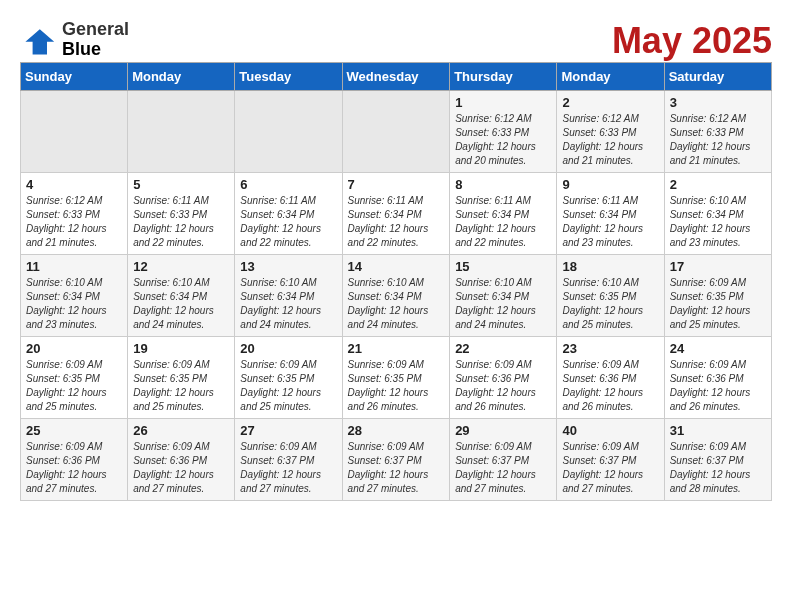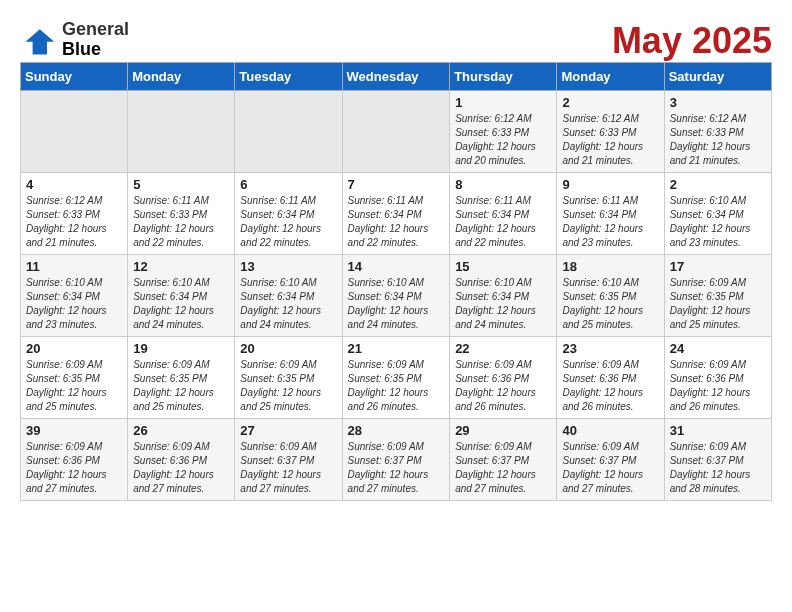--- a/index.html
+++ b/index.html
@@ -293,21 +293,21 @@
         <td>
           <div class="day-number">24</div>
           <div class="day-info" style="white-space: pre-line;">Sunrise: 6:09 AM
 Sunset: 6:36 PM
 Daylight: 12 hours
 and 26 minutes.</div>
         </td>
       </tr>
       <tr>
         <td>
-          <div class="day-number">39</div>
+          <div class="day-number">25</div>
           <div class="day-info" style="white-space: pre-line;">Sunrise: 6:09 AM
 Sunset: 6:36 PM
 Daylight: 12 hours
 and 27 minutes.</div>
         </td>
         <td>
           <div class="day-number">26</div>
           <div class="day-info" style="white-space: pre-line;">Sunrise: 6:09 AM
 Sunset: 6:36 PM
 Daylight: 12 hours

